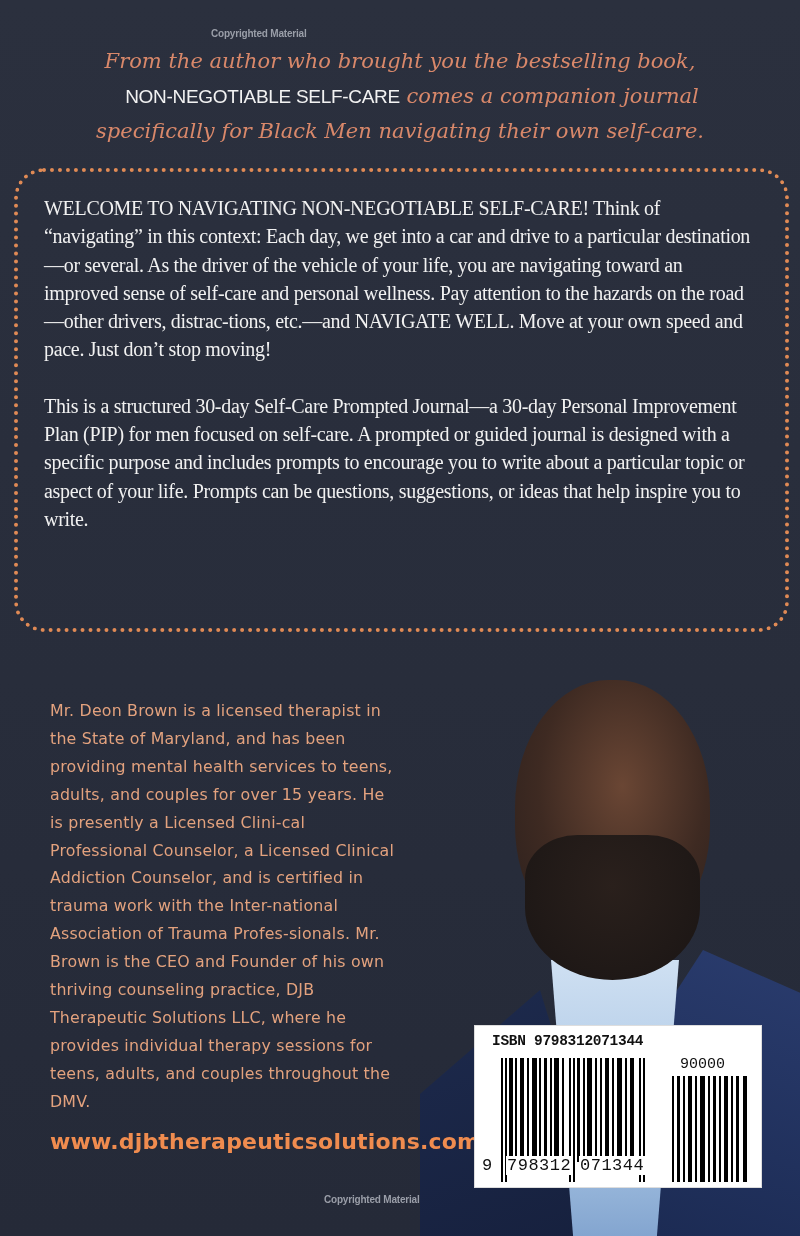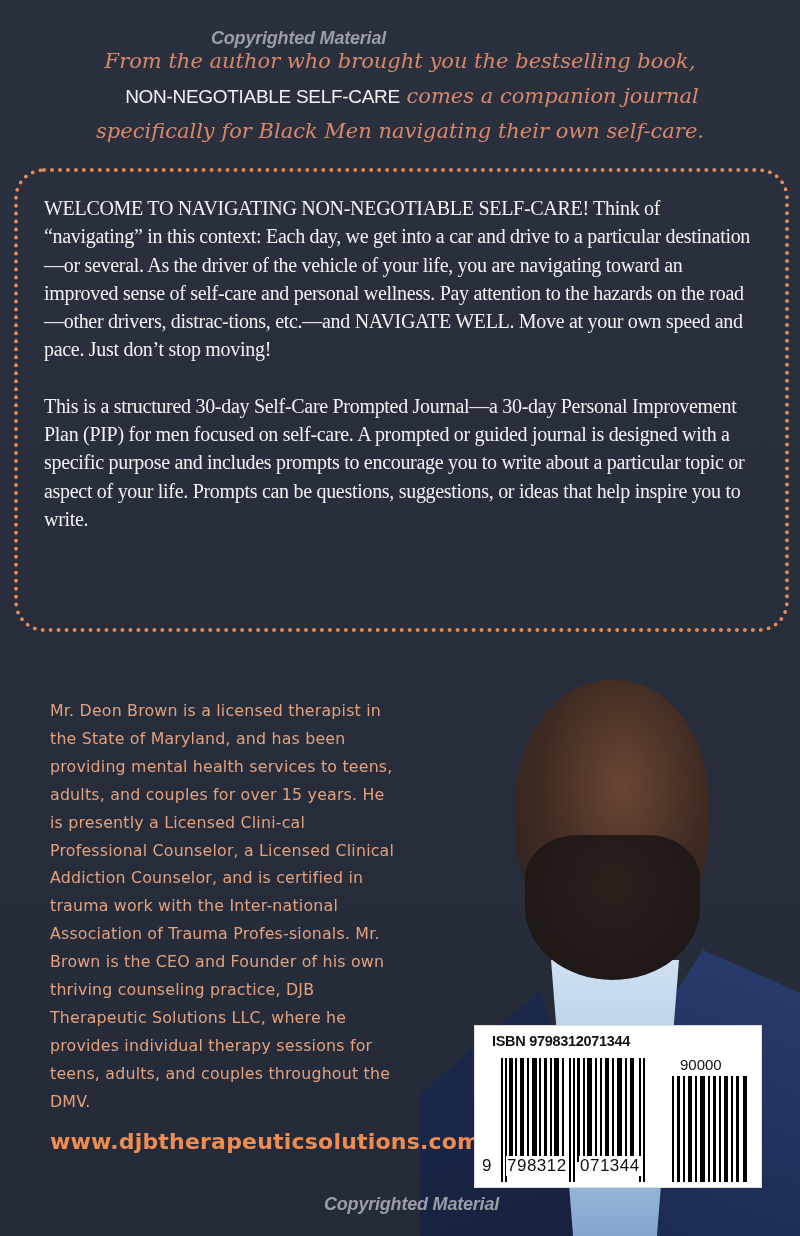--- a/index.html
+++ b/index.html
@@ -5,21 +5,21 @@
   html, body { margin: 0; padding: 0; }
   body {
     width: 800px; height: 1236px; overflow: hidden;
     background: #2a2f3d;
     position: relative;
     font-family: "DejaVu Sans", sans-serif;
   }
   .page { position: absolute; inset: 0; background: linear-gradient(180deg, #2b303e 0%, #282d3b 55%, #252a38 100%); }
   .watermark {
     position: absolute; color: #9a9ea8; font-family: "Liberation Sans", sans-serif;
-    font-weight: bold; font-size: 18px; letter-spacing: -0.2px; font-style: italic;
+    font-weight: bold; font-size: 10px; letter-spacing: -0.2px;
   }
   .wm-top { left: 211px; top: 28px; }
   .wm-bottom { left: 324px; top: 1194px; }
 
   .tagline {
     position: absolute; left: 0; width: 800px; top: 44px; text-align: center;
     font-family: "DejaVu Serif", serif; font-style: italic;
     color: #d9886a; font-size: 21px; line-height: 35px;
   }
   .tagline .caps {
@@ -68,21 +68,21 @@
   }
   .photo .jacket-r {
     position: absolute; left: 215px; top: 290px; width: 170px; height: 300px;
     background: linear-gradient(200deg, #2a3c6e 0%, #1b2a52 100%);
     clip-path: polygon(0 35%, 40% 0, 100% 15%, 100% 100%, 10% 100%);
   }
 
   .barcode-box {
     position: absolute; left: 474px; top: 1025px; width: 288px; height: 163px;
     background: #ffffff; border: 1px solid #ddd; box-sizing: border-box;
-    font-family: Liberation Sans, sans-serif; color: #111;
+    font-family: Liberation Mono, monospace; color: #111;
   }
   .isbn-label { position: absolute; left: 17px; top: 7px; font-weight: bold; font-size: 14.5px; letter-spacing: -0.3px; }
   .price-code { position: absolute; left: 205px; top: 30px; font-size: 15px; }
   .bars-main { position: absolute; left: 24px; top: 32px; width: 150px; height: 124px; }
   .bars-addon { position: absolute; left: 195px; top: 50px; width: 80px; height: 106px; }
   .digits {
     position: absolute; left: 6px; top: 130px; font-size: 17px; letter-spacing: 0.5px;
     background: transparent;
   }
   .digits span { background: #fff; padding: 0 1px; }

